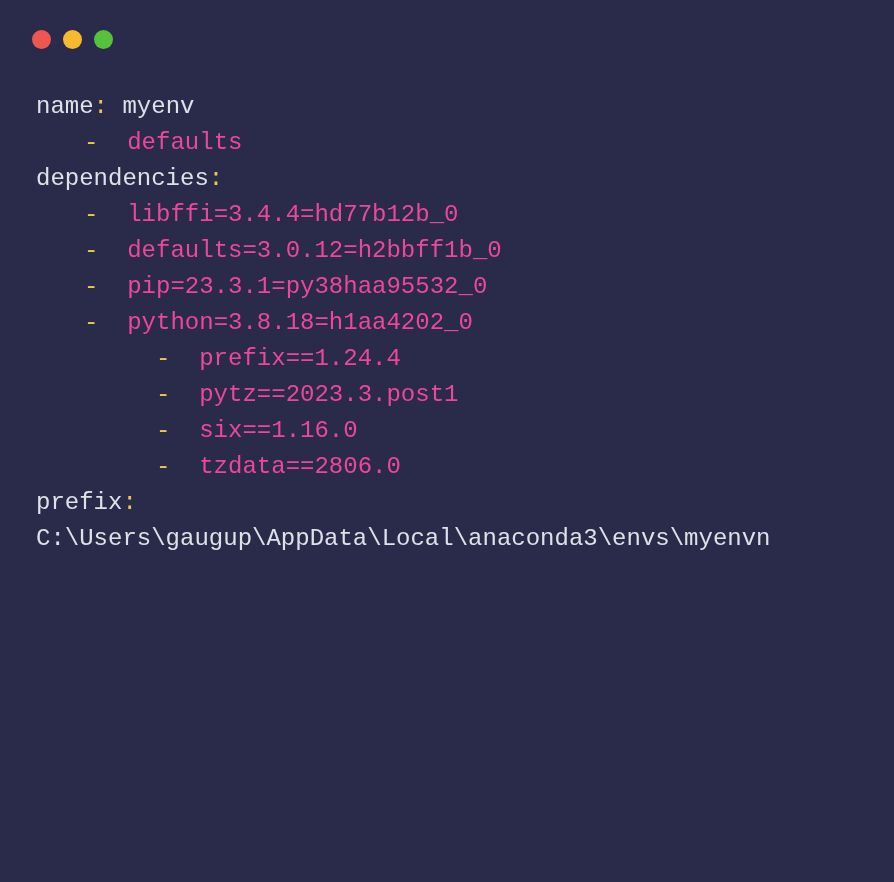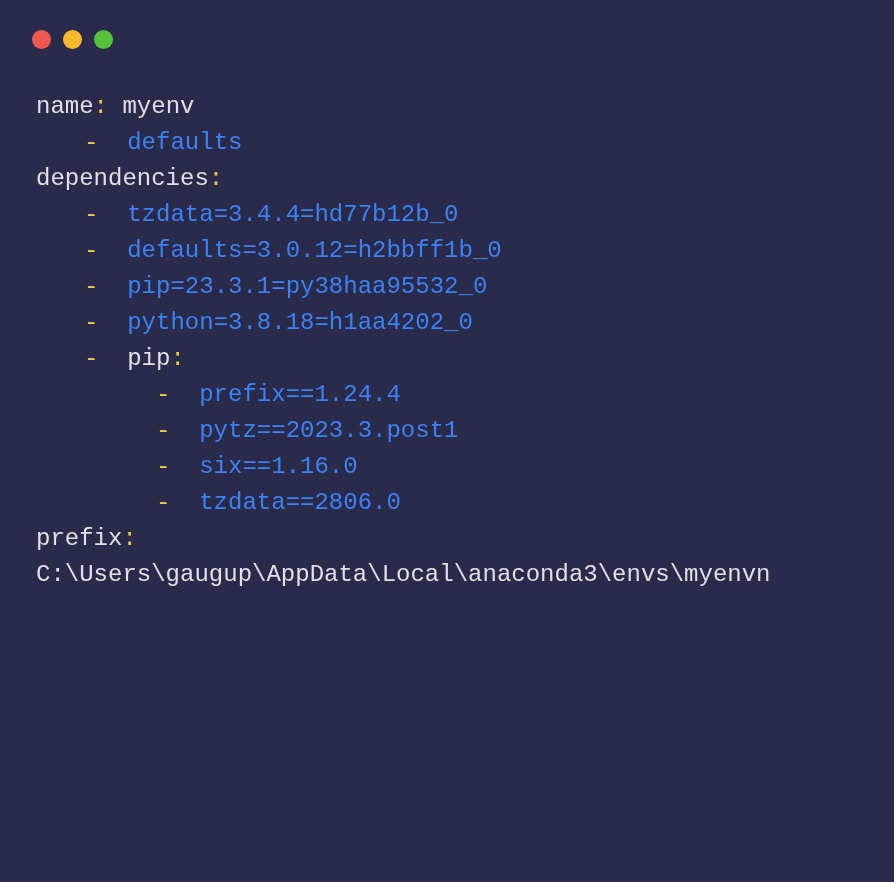--- a/index.html
+++ b/index.html
@@ -43,21 +43,21 @@
       font-size: 24px;
       line-height: 1.5;
     }
     .line {
       white-space: pre;
     }
     .key { color: #e0e0e8; }
     .colon { color: #f0c848; }
     .value { color: #e0e0e8; }
     .dash { color: #f0c848; }
-    .item { color: #3b82f6; }
+    .item { color: #ec4899; }
     .indent1 { padding-left: 48px; }
     .indent2 { padding-left: 120px; }
   </style>
 </head>
 <body>
 
 <div class="window">
   <div class="titlebar">
     <div class="dot dot-red"></div>
     <div class="dot dot-yellow"></div>
@@ -65,26 +65,25 @@
   </div>
   <div class="content">
 
     <div class="line"><span class="key">name</span><span class="colon">:</span> <span class="value">myenv</span></div>
 
 
     <div class="line indent1"><span class="dash">-</span>  <span class="item">defaults</span></div>
 
     <div class="line"><span class="key">dependencies</span><span class="colon">:</span></div>
 
-    <div class="line indent1"><span class="dash">-</span>  <span class="item">tzdata=3.4.4=hd77b12b_0</span></div>
+    <div class="line indent1"><span class="dash">-</span>  <span class="item">libffi=3.4.4=hd77b12b_0</span></div>
     <div class="line indent1"><span class="dash">-</span>  <span class="item">defaults=3.0.12=h2bbff1b_0</span></div>
     <div class="line indent1"><span class="dash">-</span>  <span class="item">pip=23.3.1=py38haa95532_0</span></div>
     <div class="line indent1"><span class="dash">-</span>  <span class="item">python=3.8.18=h1aa4202_0</span></div>
 
-    <div class="line indent1"><span class="dash">-</span>  <span class="key">pip</span><span class="colon">:</span></div>
 
     <div class="line indent2"><span class="dash">-</span>  <span class="item">prefix==1.24.4</span></div>
     <div class="line indent2"><span class="dash">-</span>  <span class="item">pytz==2023.3.post1</span></div>
     <div class="line indent2"><span class="dash">-</span>  <span class="item">six==1.16.0</span></div>
     <div class="line indent2"><span class="dash">-</span>  <span class="item">tzdata==2806.0</span></div>
 
     <div class="line"><span class="key">prefix</span><span class="colon">:</span></div>
     <div class="line"><span class="value">C:\Users\gaugup\AppData\Local\anaconda3\envs\myenvn</span></div>
 
   </div>

